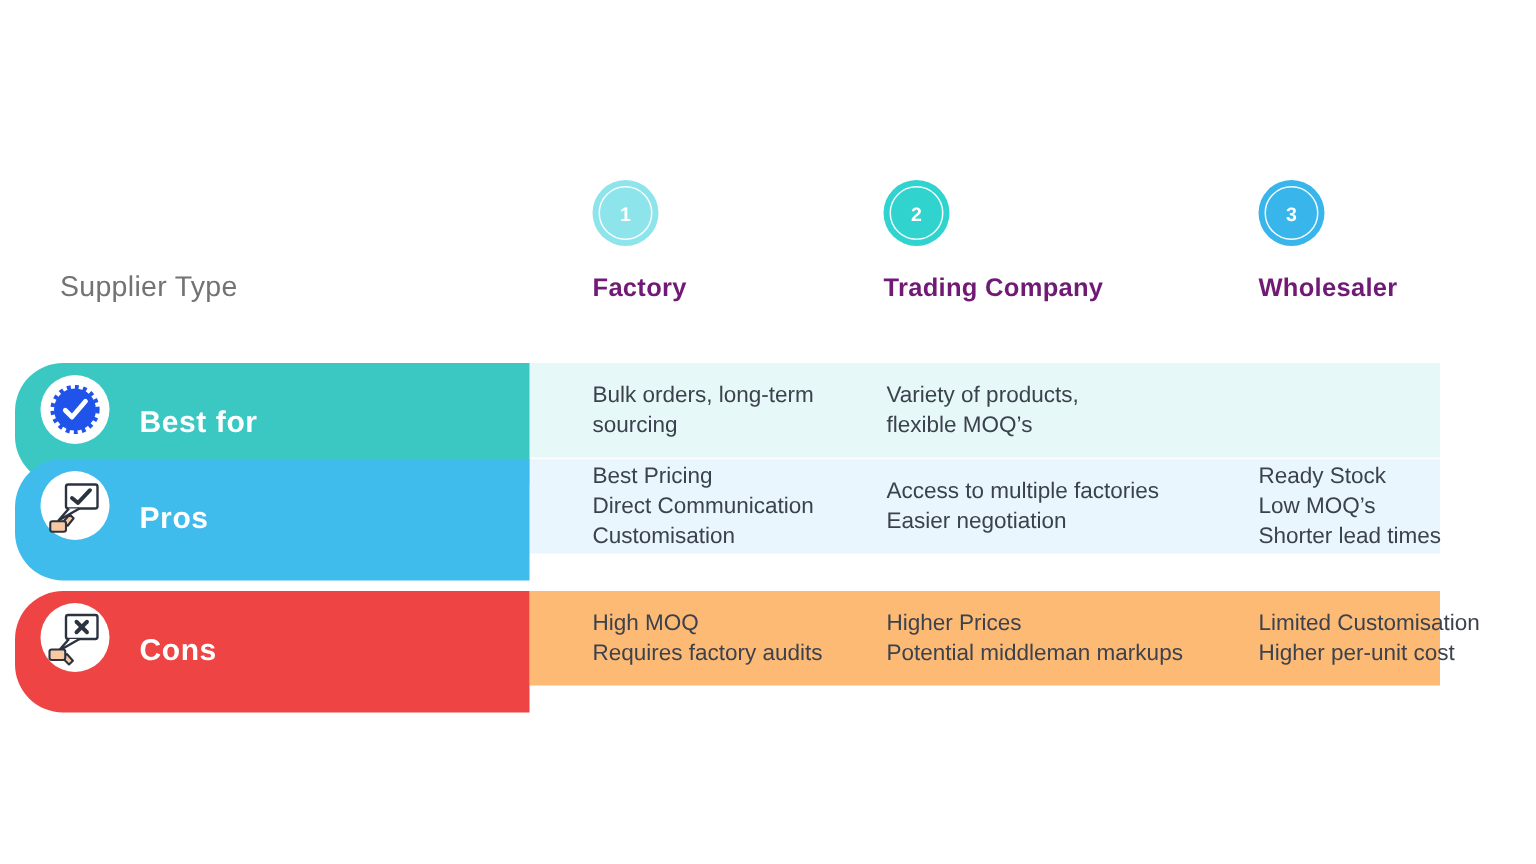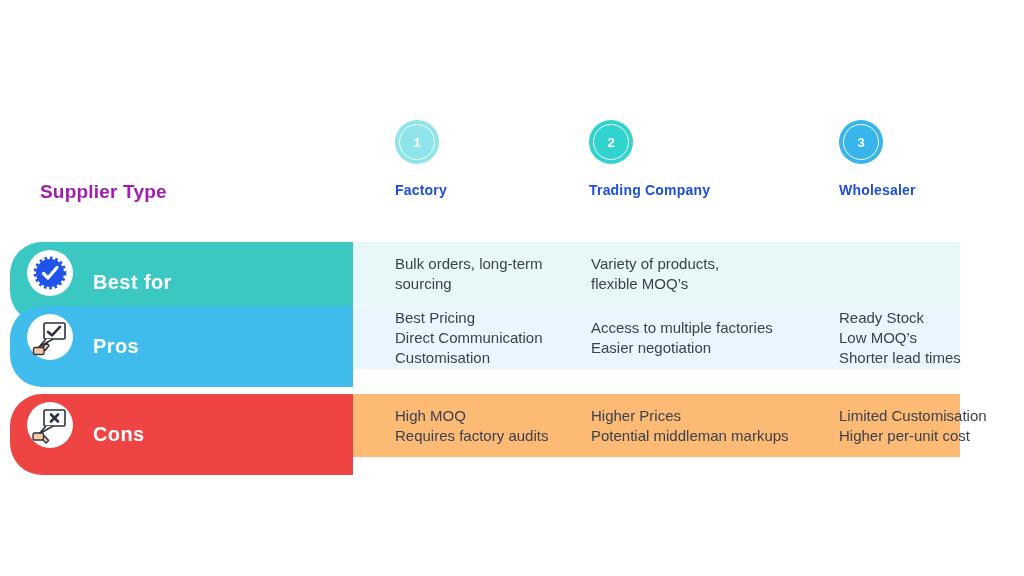--- a/index.html
+++ b/index.html
@@ -3,33 +3,33 @@
 <meta charset="utf-8">
 <style>
   html,body{margin:0;padding:0;background:#ffffff;}
   .canvas{
     position:relative;width:1024px;height:576px;background:#ffffff;overflow:hidden;
     font-family:"Liberation Sans", sans-serif;color:#1e2430;
   }
   
   .corner-label{
     position:absolute;left:40px;top:181px;
-    font-size:19px;font-weight:bold;letter-spacing:.2px;color:#a21caf;
+    font-size:19px;font-weight:normal;letter-spacing:.2px;color:#737373;
   }
   .col-header{position:absolute;top:120px;width:230px;}
   .num-circle{
     position:relative;width:44px;height:44px;border-radius:50%;
     display:flex;align-items:center;justify-content:center;
   }
   .num-circle .ring{
     position:absolute;inset:4px;border:1.5px solid rgba(255,255,255,.95);border-radius:50%;
   }
   .num-circle .num{color:#ffffff;font-size:13px;font-weight:bold;position:relative;}
   .col-title{
-    margin-top:18px;font-size:14px;font-weight:bold;letter-spacing:.2px;color:#1d4ed8;
+    margin-top:18px;font-size:17px;font-weight:bold;letter-spacing:.2px;color:#701a75;
   }
   
   .row{position:absolute;left:0;width:1024px;height:63px;}
   .band{
     position:absolute;left:353px;top:0;width:607px;height:63px;
   }
   .cell{
     position:absolute;top:0;height:100%;display:flex;align-items:center;
     font-size:15px;line-height:20px;color:#3b424e;white-space:pre-line;
   }

